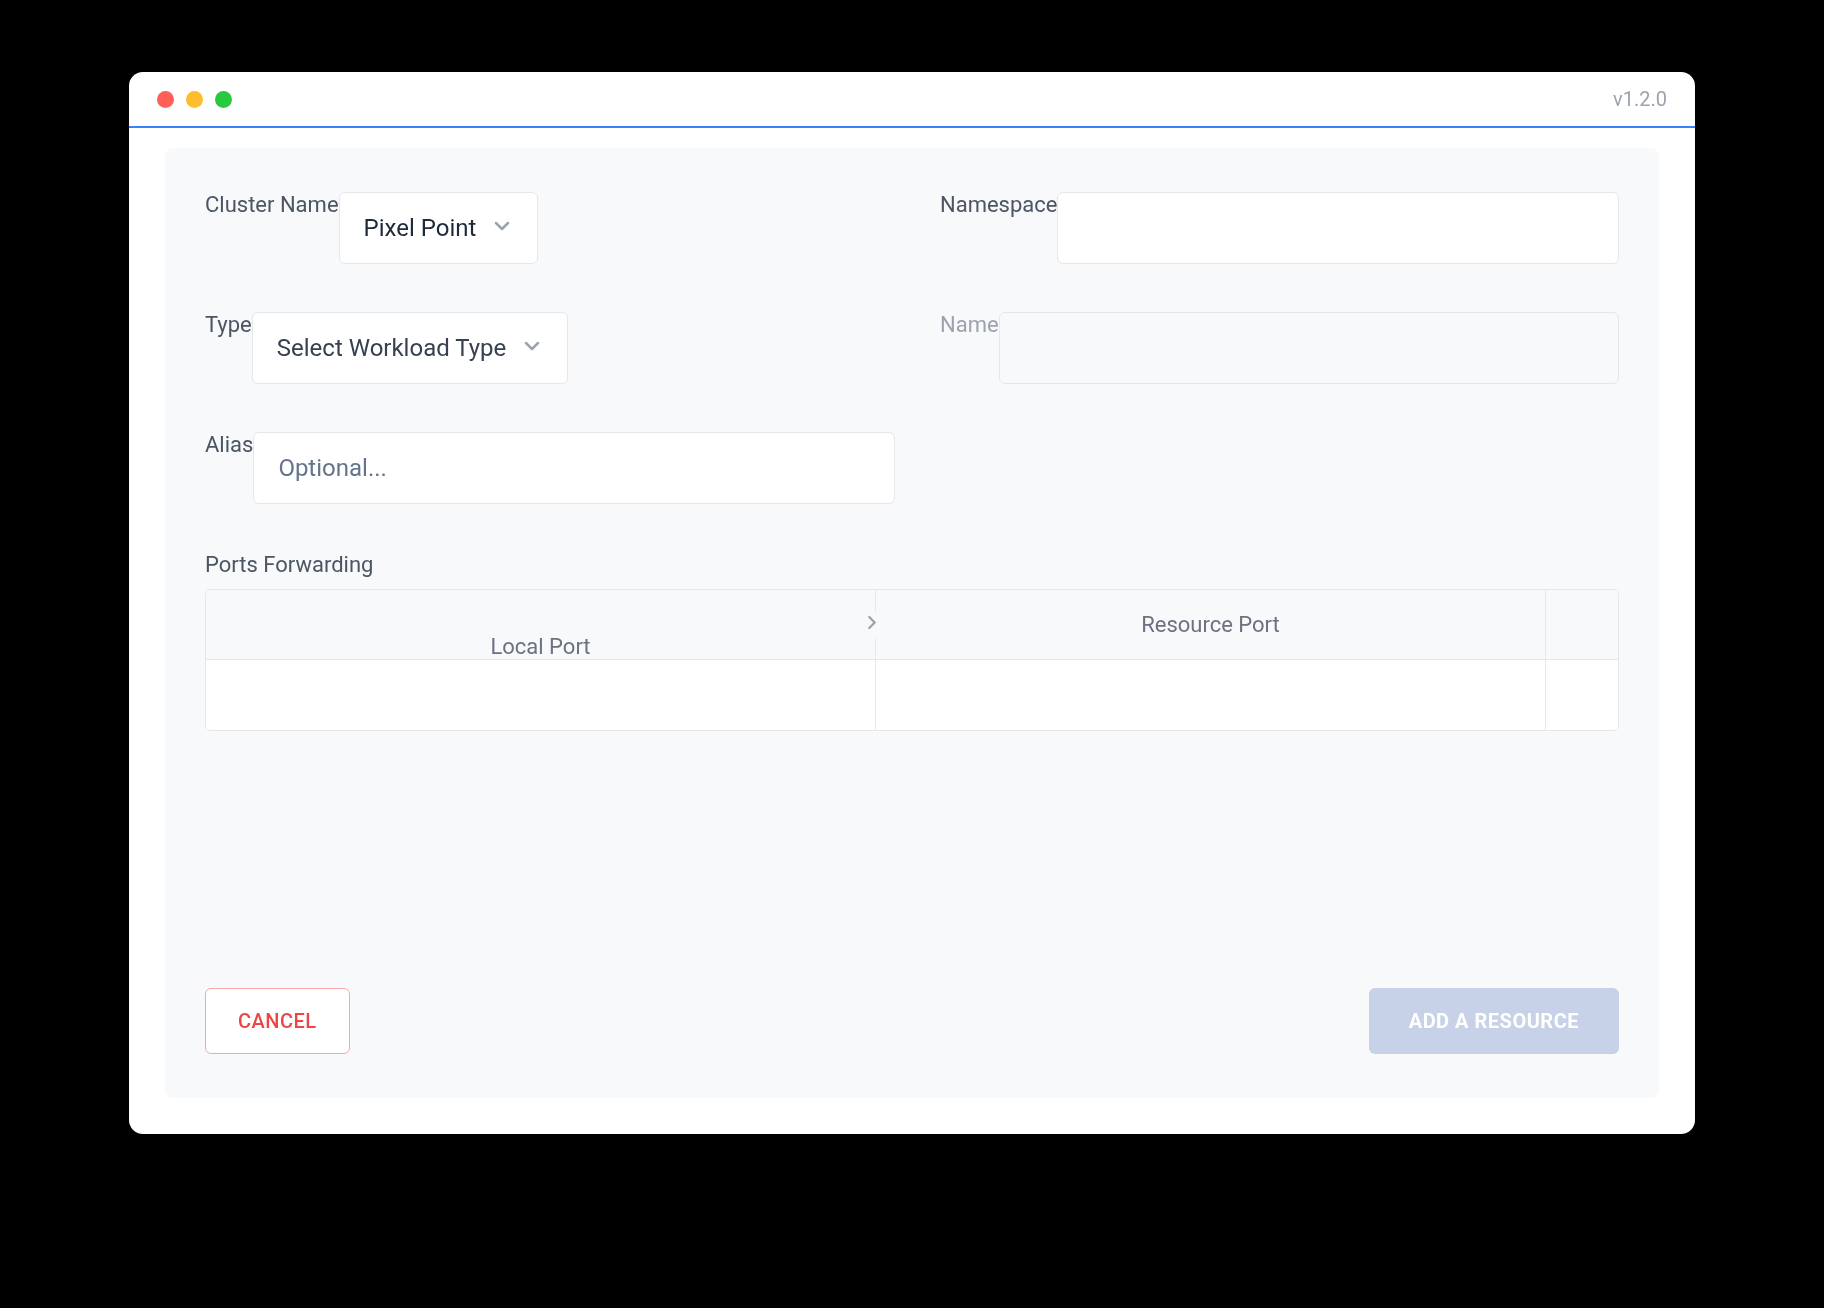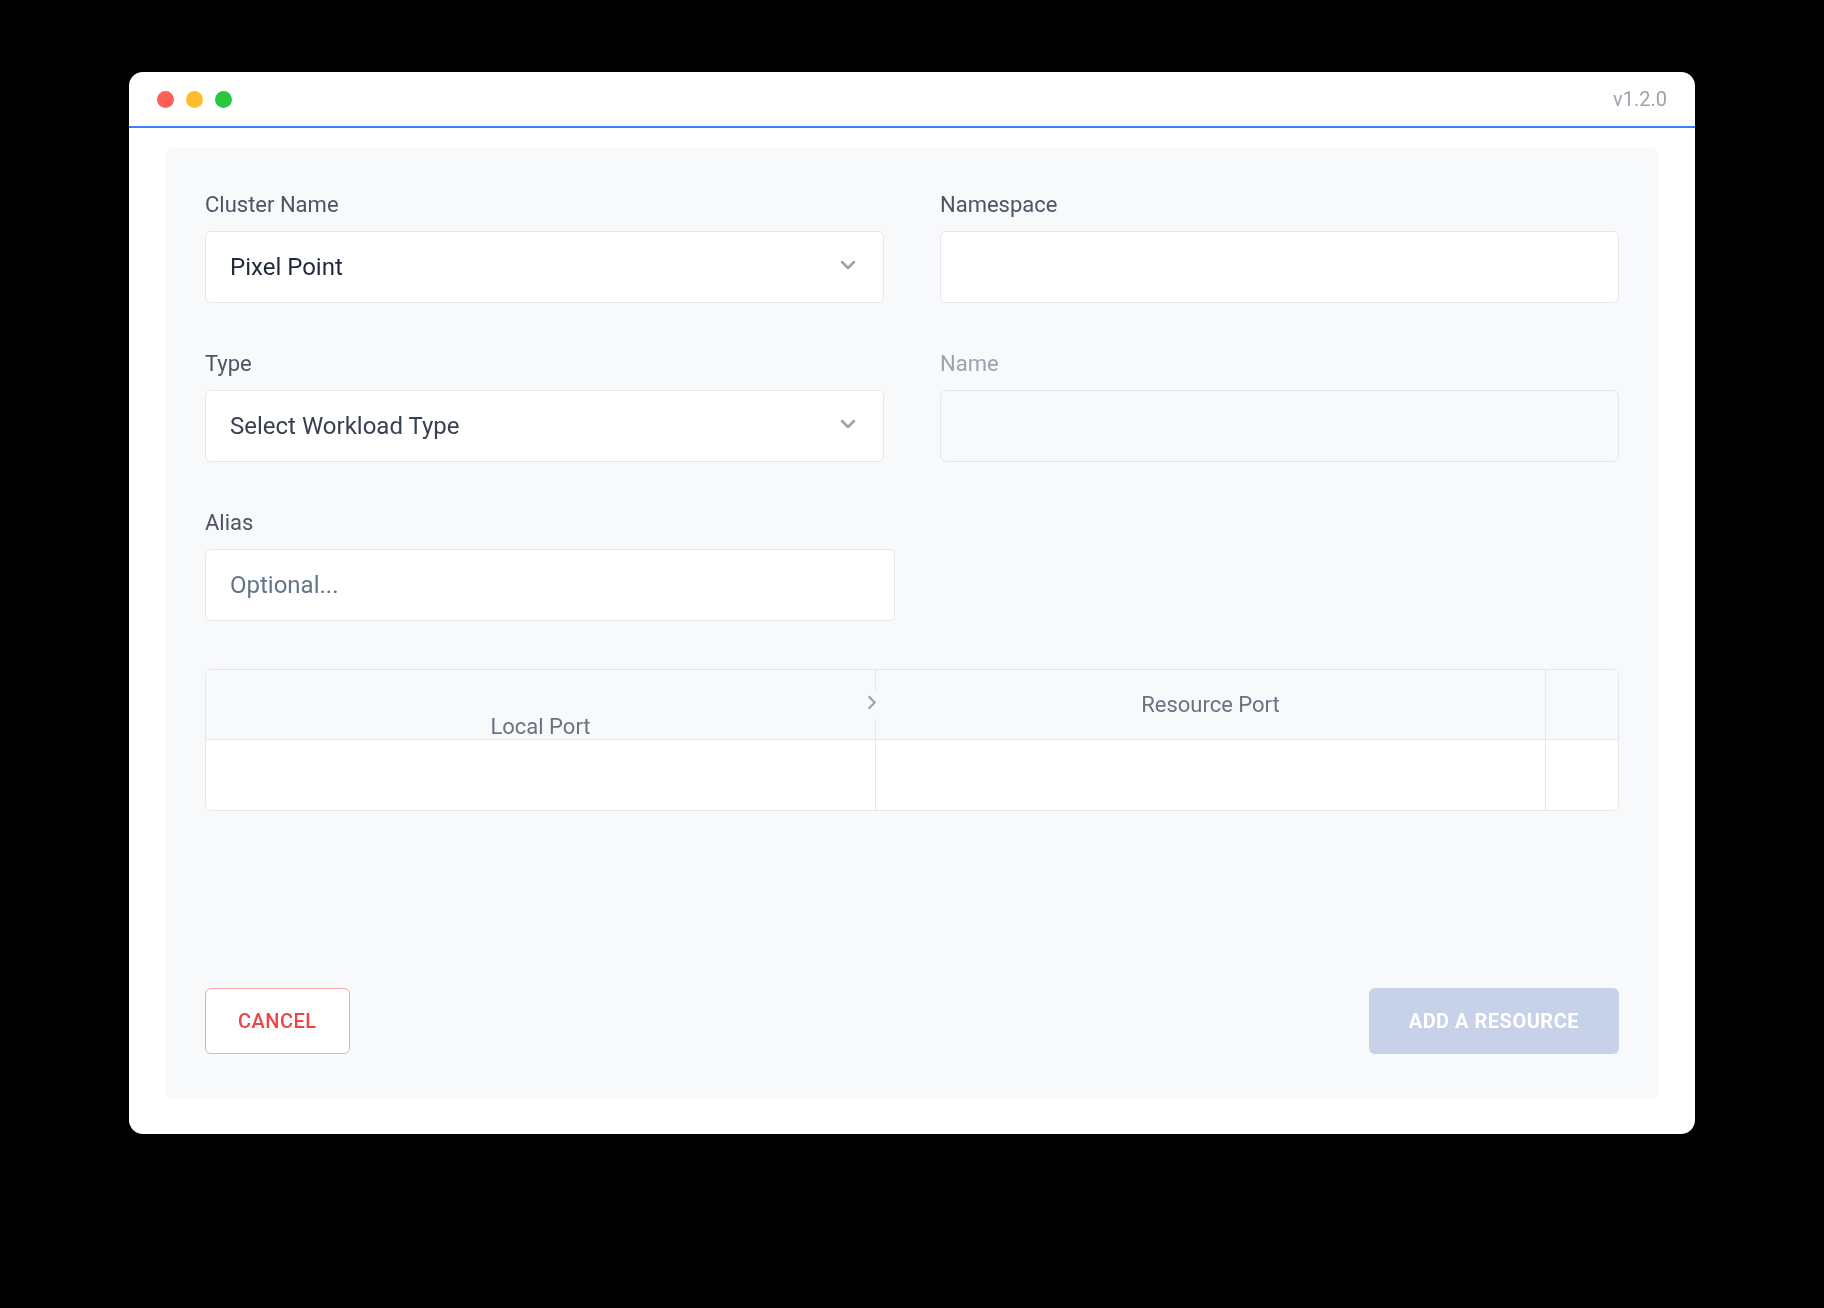--- a/index.html
+++ b/index.html
@@ -75,21 +75,20 @@
     
     .form-row {
       display: flex;
       gap: 56px;
       margin-bottom: 48px;
     }
     
     .form-group {
       flex: 1;
       display: flex;
-      flex-direction: column;
     }
     
     .form-group.half {
       max-width: 690px;
     }
     
     .form-label {
       color: #4b5563;
       font-size: 22px;
       margin-bottom: 14px;
@@ -325,20 +324,21 @@
       </div>
 
       <div class="form-row">
         <div class="form-group half">
           <label class="form-label">Alias</label>
           <input type="text" class="form-input" placeholder="Optional..." style="">
         </div>
       </div>
 
       <div>
+        <div class="section-label">Ports Forwarding</div>
         <div class="ports-table">
           <div class="ports-header">
             <div class="ports-col ports-col-left">
               <span>Local Port</span>
               <span class="ports-arrow">
                 <svg width="22" height="22" viewBox="0 0 24 24" fill="none" stroke="currentColor" stroke-width="2.5" stroke-linecap="round" stroke-linejoin="round">
                     <polyline points="9 18 15 12 9 6"></polyline>
                   </svg>
               </span>
             </div>

